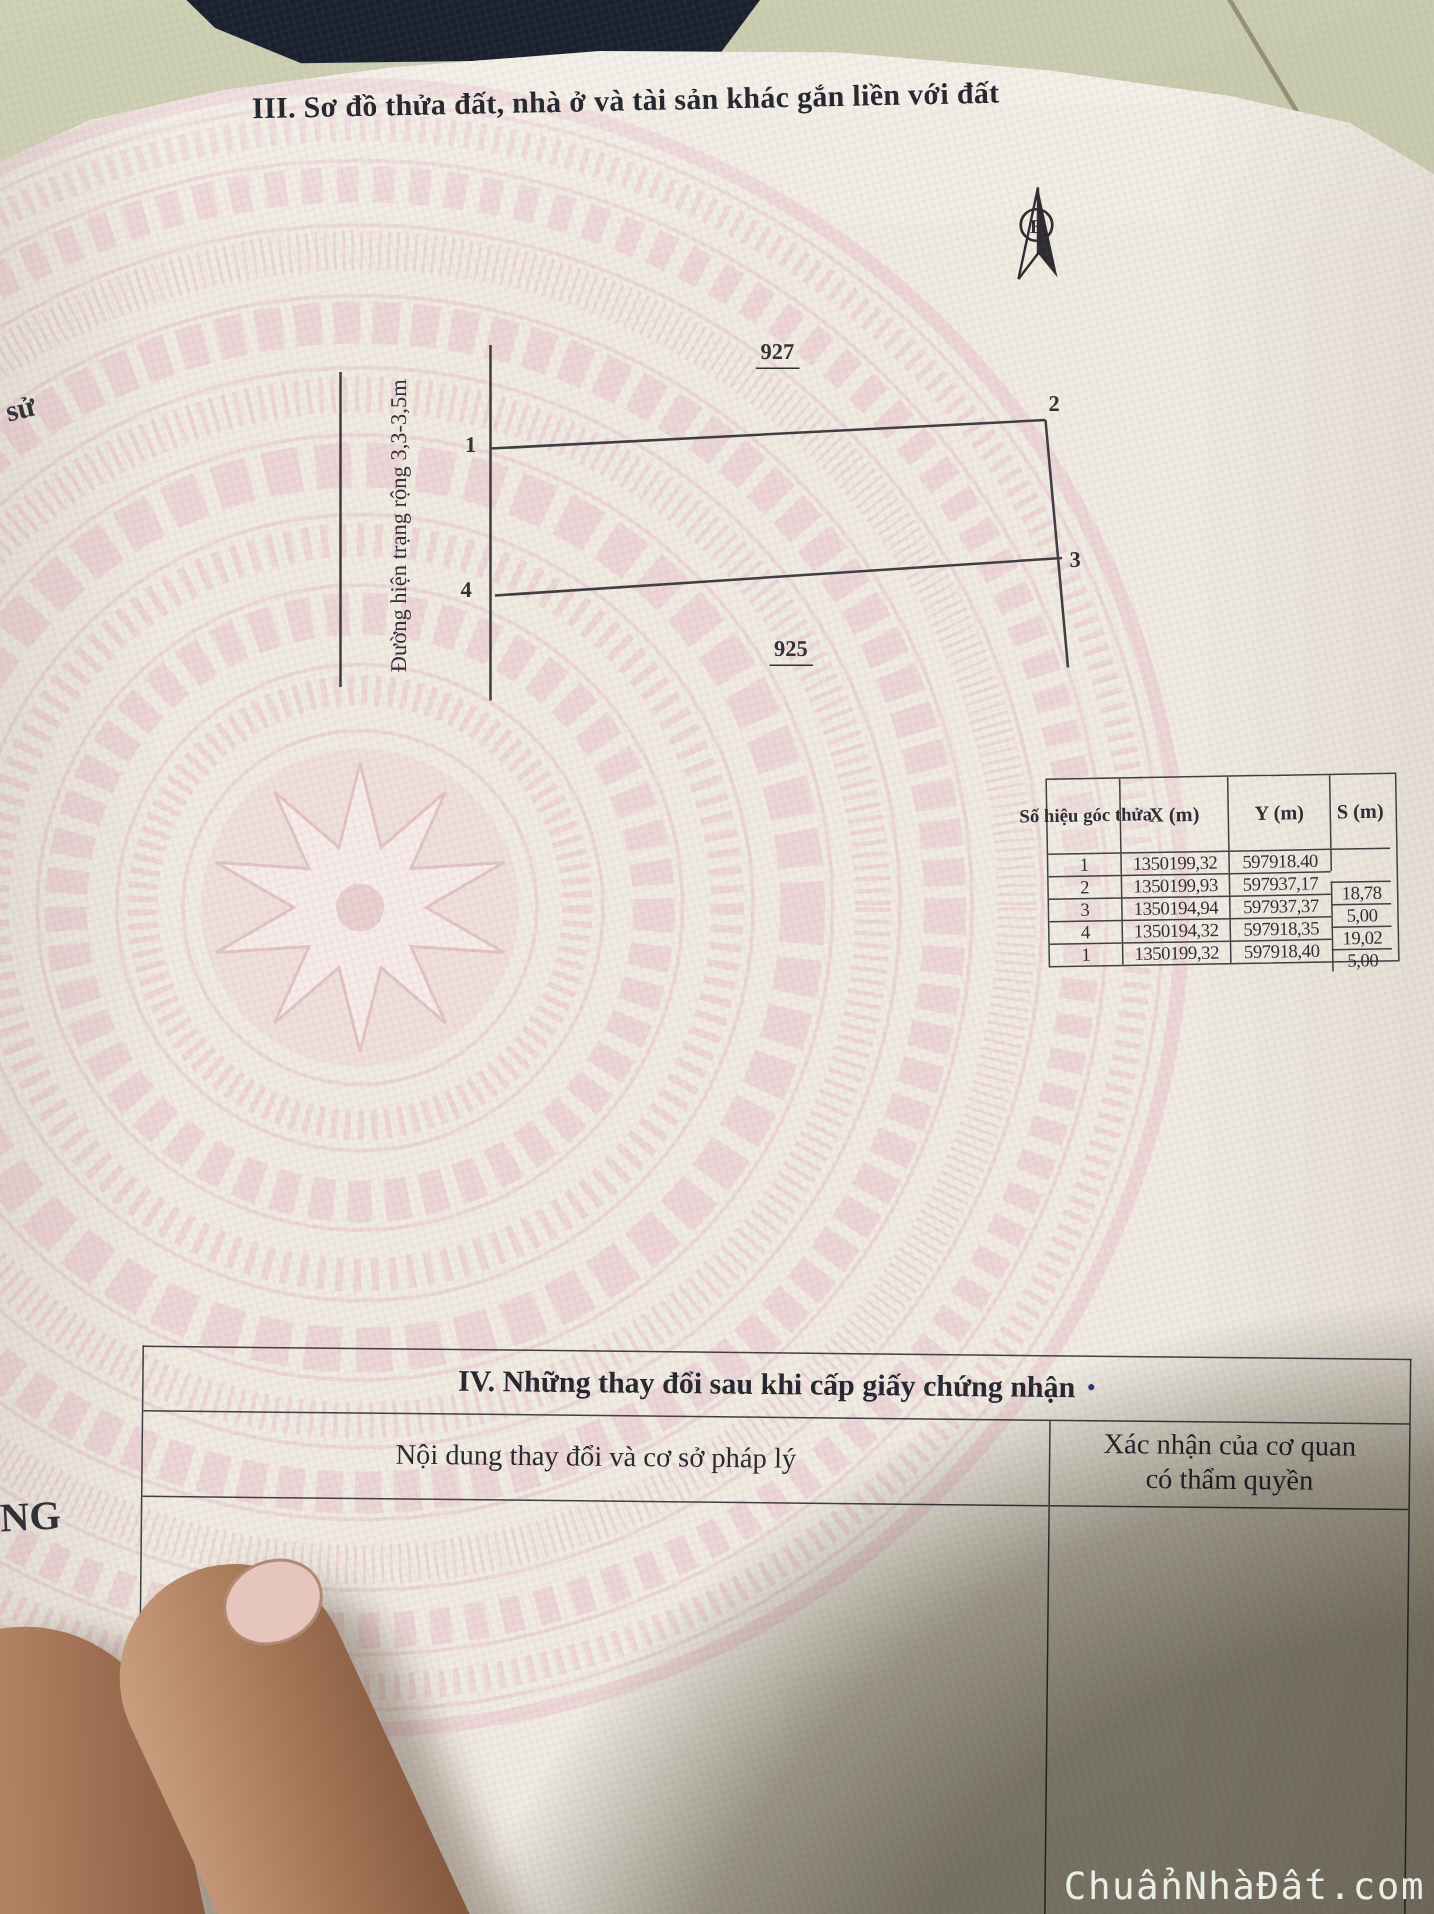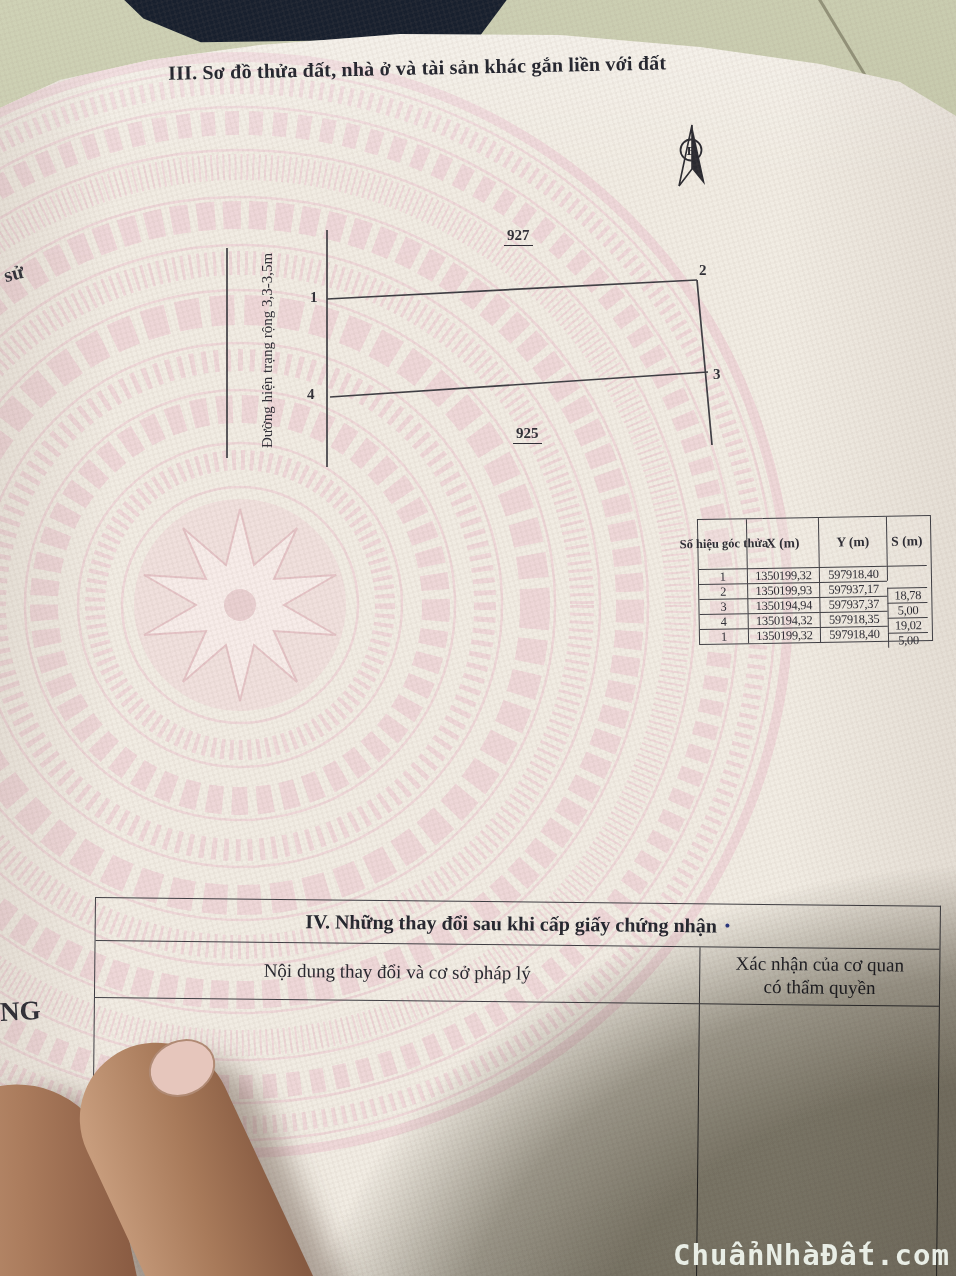--- a/index.html
+++ b/index.html
@@ -19,21 +19,21 @@
   .texture{position:absolute;inset:0;pointer-events:none;
     background-image:repeating-linear-gradient(75deg,rgba(150,130,118,.05) 0 2px,transparent 2px 5px),
                      repeating-linear-gradient(-15deg,rgba(150,130,118,.045) 0 2px,transparent 2px 5px);}
   .drum{position:absolute;left:-320px;top:45px;opacity:.9;}
   
   .shadow-br{position:absolute;inset:0;pointer-events:none;mix-blend-mode:multiply;
     background:radial-gradient(ellipse 980px 760px at 104% 110%,rgba(62,58,40,.66) 42%,rgba(62,58,40,.48) 56%,rgba(62,58,40,0) 71%);}
   .vignette{position:absolute;inset:0;pointer-events:none;
     background:radial-gradient(ellipse 120% 100% at 45% 35%,rgba(0,0,0,0) 60%,rgba(60,55,45,.18) 100%);}
   .watermark{position:absolute;right:6px;bottom:4px;font-family:"DejaVu Sans Mono",monospace;
-    font-weight:bold;font-size:29px;letter-spacing:1px;color:#e9eee6;}
+    font-weight:normal;font-size:25px;letter-spacing:1px;color:#e9eee6;}
   
   .title3{position:absolute;left:168px;top:56px;width:560px;font-size:20px;font-weight:bold;
     letter-spacing:.2px;transform:rotate(-1.2deg);color:#23252e;white-space:nowrap;}
   .compass{position:absolute;left:668px;top:122px;}
   .compass .b{font-size:13px;font-weight:bold;}
   .diagram-svg{position:absolute;left:200px;top:220px;}
   .dlabel{position:absolute;font-size:15px;font-weight:bold;color:#2e2e36;}
   .parcel-no{position:absolute;font-size:15px;font-weight:bold;border-bottom:1.4px solid #2e2e36;padding:0 3px 1px;color:#2e2e36;}
   .road-label{position:absolute;left:156px;top:342px;width:222px;text-align:center;font-size:15px;
     color:#2e2e36;transform:rotate(-90deg);white-space:nowrap;}

